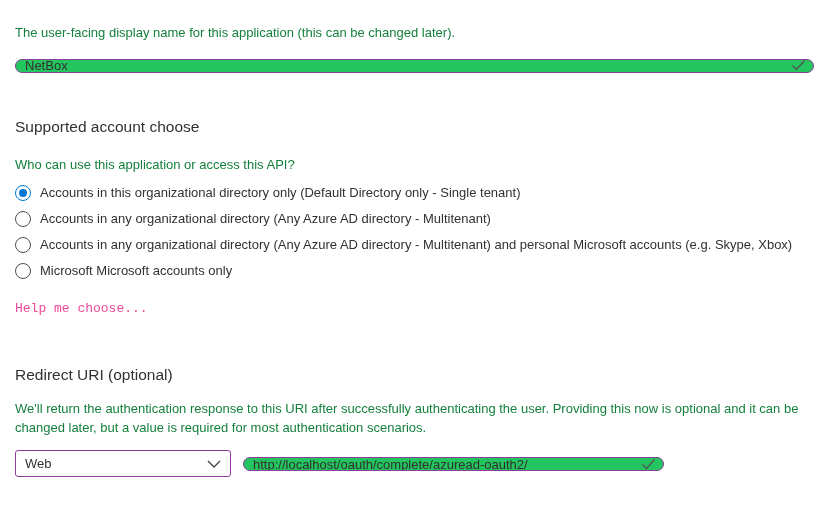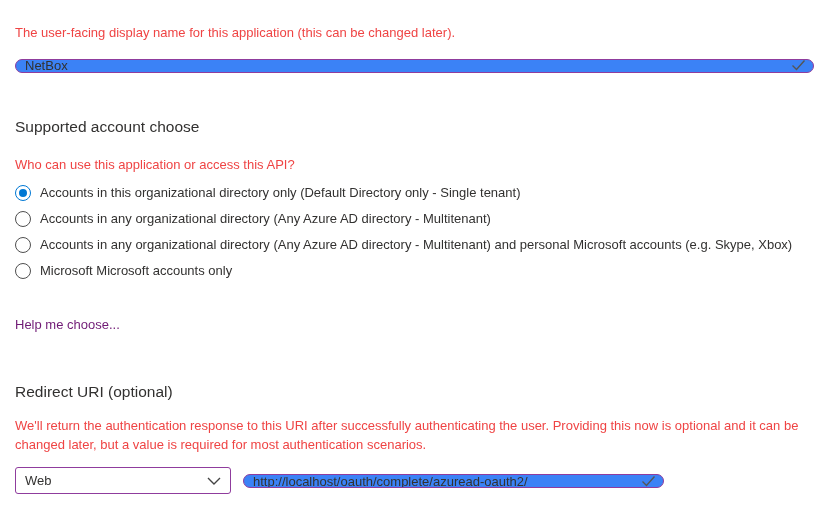--- a/index.html
+++ b/index.html
@@ -15,38 +15,38 @@
   .field-label {
     font-size: 15.5px;
     font-weight: 400;
     color: #323130;
     line-height: 20px;
   }
   .required-marker { color: #e02b2b; margin-right: 4px; font-size: 14px; }
 
   .desc {
     font-size: 13px;
-    color: #ef4444;
+    color: #15803d;
     line-height: 19px;
     margin-top: 12px;
     max-width: 800px;
   }
 
   .input-wrap { position: relative; margin-top: 14px; }
   .text-input {
     width: 100%;
     height: 14px;
     border: 1.5px solid #8f3c9d;
     border-radius: 10px;
     font-family: "Liberation Sans", sans-serif;
     font-size: 13px;
     color: #323130;
     padding: 0 26px 0 9px;
     outline: none;
-    background: #3b82f6;
+    background: #22c55e;
   }
   .input-check {
     position: absolute;
     right: 8px; top: 50%;
     transform: translateY(-50%);
     display: flex; align-items: center;
     pointer-events: none;
   }
 
   .section-title {
@@ -80,25 +80,26 @@
     left: 50%; top: 50%;
     width: 8px; height: 8px;
     transform: translate(-50%, -50%);
     border-radius: 50%;
     background: #0078d4;
   }
   .radio-label { font-size: 13px; color: #323130; line-height: 16px; }
 
   .help-link {
     display: inline-block;
-    margin-top: 28px;
+    margin-top: 12px;
     font-size: 13px;
-    color: #701a75;
+    color: #ec4899;
     text-decoration: none;
     cursor: pointer;
+    font-family: Liberation Mono, monospace;
   }
 
   .section-redirect { margin-top: 49px; }
   .redirect-desc { margin-top: 14px; }
 
   .redirect-row {
     margin-top: 13px;
     display: flex;
     gap: 12px;
     align-items: center;

